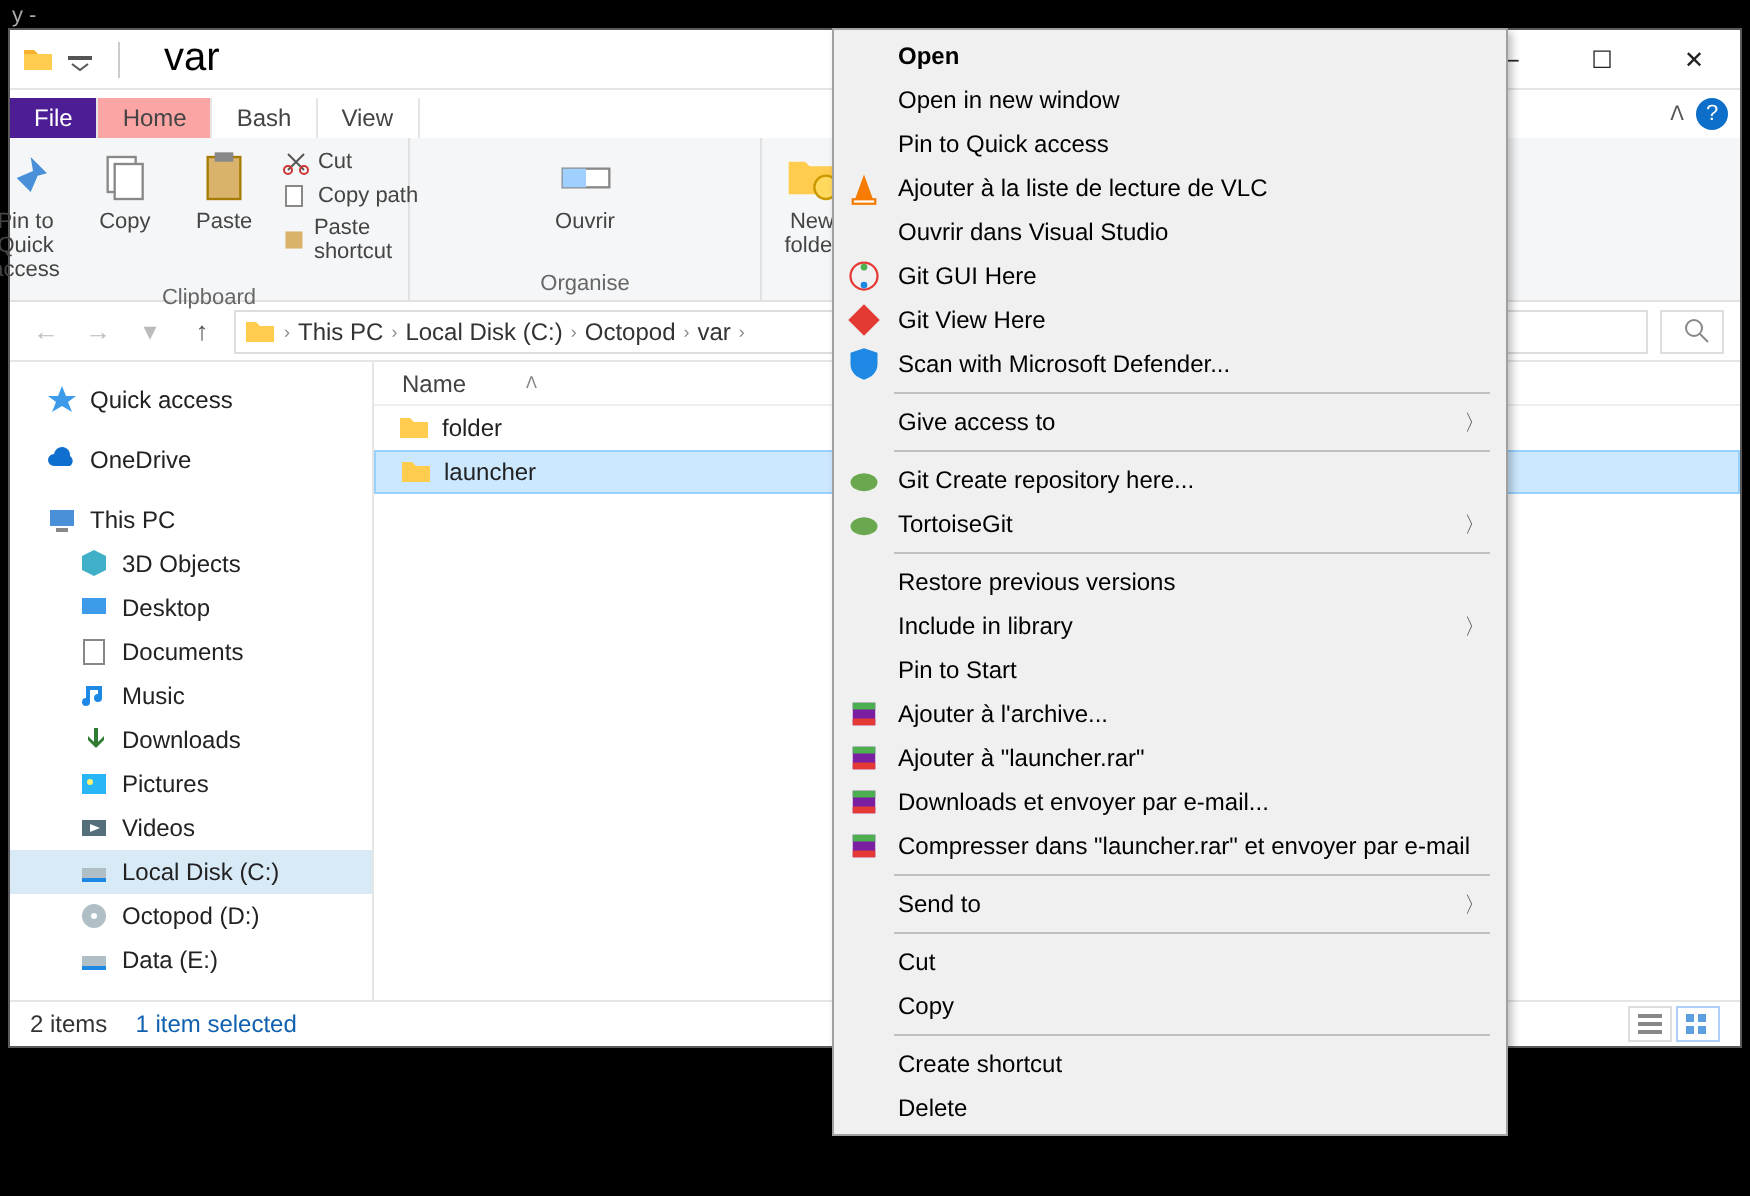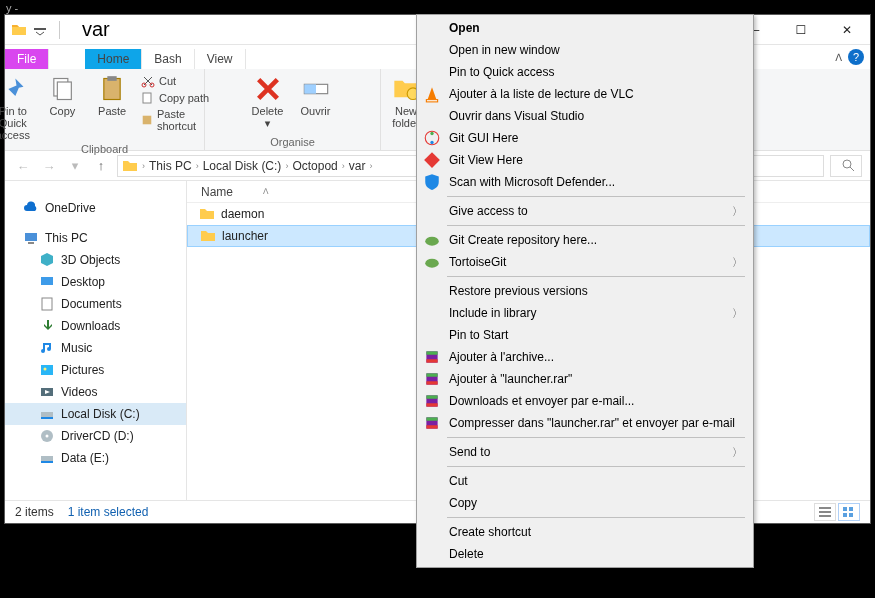--- a/index.html
+++ b/index.html
@@ -9,22 +9,22 @@
 .titlebar { height: 30px; display: flex; align-items: center; background: #fff; border-bottom: 1px solid #e5e5e5; }
 .tb-left { display: flex; align-items: center; padding-left: 6px; gap: 6px; }
 .tb-icon { width: 16px; height: 16px; }
 .tb-title { font-size: 20px; font-weight: 400; color: #000; margin-left: 10px; }
 .tb-sep { width: 1px; height: 18px; background: #ccc; margin: 0 6px; }
 .tb-quick { width: 14px; height: 14px; }
 .tb-ctrls { margin-left: auto; display: flex; }
 .tb-btn { width: 46px; height: 30px; display: flex; align-items: center; justify-content: center; font-size: 12px; color: #222; }
 .tabbar { height: 24px; display: flex; align-items: flex-end; background: #fff; position: relative; }
 .tab { padding: 3px 12px; font-size: 12px; color: #444; border-right: 1px solid #e5e5e5; }
-.tab.file { background: #d946ef; color: #fff; padding-left: 12px; }
-.tab.active { background: #0ea5e9; margin-left: 36px; }
+.tab.file { background: #4c1d95; color: #fff; padding-left: 12px; }
+.tab.active { background: #fca5a5; }
 .help { position: absolute; right: 6px; bottom: 4px; width: 16px; height: 16px; border-radius: 50%; background: #0e6fca; color: #fff; font-size: 11px; text-align: center; line-height: 16px; }
 .chev { position: absolute; right: 28px; bottom: 6px; font-size: 10px; color: #555; }
 .ribbon { height: 82px; background: #f5f6f7; border-bottom: 1px solid #e1e1e1; display: flex; }
 .rgroup { border-right: 1px solid #e1e1e1; padding: 4px 8px 0; display: flex; flex-direction: column; align-items: center; }
 .rgroup-h { display: flex; align-items: flex-start; gap: 4px; }
 .rgroup-label { font-size: 11px; color: #666; text-align: center; margin-top: auto; padding-bottom: 2px; width: 100%; }
 .big-btn { display: flex; flex-direction: column; align-items: center; width: 52px; font-size: 11px; color: #444; text-align: center; gap: 2px; padding: 2px; }
 .big-btn svg { width: 28px; height: 28px; }
 .small-list { display: flex; flex-direction: column; gap: 1px; font-size: 11px; color: #444; }
 .small-item { display: flex; align-items: center; gap: 4px; padding: 1px 2px; }
@@ -146,26 +146,20 @@
               </svg>
               <span>Paste shortcut</span>
             </div>
         </div>
       </div>
       <div class="rgroup-label">Clipboard</div>
     </div>
 
     <div class="rgroup" style="width:176px">
       <div class="rgroup-h">
-        <div class="big-btn" style="width:42px">
-          <svg viewBox="0 0 24 24">
-              <path stroke="#d32" stroke-width="4" d="M4 4l16 16M20 4L4 20"></path>
-            </svg>
-          <span>Delete ▾</span>
-        </div>
         <div class="big-btn" style="width:46px">
           <svg viewBox="0 0 24 24">
               <rect x="2" y="8" width="20" height="8" fill="#fff" stroke="#888"></rect>
               <rect x="2" y="8" width="10" height="8" fill="#9fd0ff"></rect>
             </svg>
           <span>Ouvrir</span>
         </div>
       </div>
       <div class="rgroup-label">Organise</div>
     </div>
@@ -205,20 +199,28 @@
     <div class="search-box">
       <svg width="13" height="13" viewBox="0 0 13 13">
           <circle cx="5" cy="5" r="4" fill="none" stroke="#888"></circle>
           <path d="M8 8l4 4" stroke="#888"></path>
         </svg>
     </div>
   </div>
 
   <div class="body">
     <div class="tree">
+      <div class="tree-item">
+          <span class="ticon">
+            <svg viewBox="0 0 16 16">
+              <path fill="#3d9be9" d="M8 1l2 5h5l-4 3 2 5-5-3-5 3 2-5-4-3h5z"></path>
+            </svg>
+          </span>
+          <span>Quick access</span>
+        </div>
       <div class="tree-sp"></div>
       <div class="tree-item">
           <span class="ticon">
             <svg viewBox="0 0 16 16">
               <path fill="#0f6fcf" d="M4 11a3 3 0 010-6 4 4 0 018 1 3 3 0 010 5z"></path>
             </svg>
           </span>
           <span>OneDrive</span>
         </div>
       <div class="tree-sp"></div>
@@ -251,32 +253,32 @@
           <span class="ticon">
             <svg viewBox="0 0 16 16">
               <rect x="3" y="2" width="10" height="12" fill="#fff" stroke="#888"></rect>
             </svg>
           </span>
           <span>Documents</span>
         </div>
       <div class="tree-item child">
           <span class="ticon">
             <svg viewBox="0 0 16 16">
+              <path fill="#1e88e5" d="M6 3v8a2 2 0 11-2-2V3h8v6a2 2 0 11-2-2V5H6z"></path>
+            </svg>
+          </span>
+          <span>Music</span>
+        </div>
+      <div class="tree-item child">
+          <span class="ticon">
+            <svg viewBox="0 0 16 16">
               <path fill="#2e7d32" d="M8 2v7l-3-3v2l4 4 4-4v-2l-3 3V2z"></path>
             </svg>
           </span>
           <span>Downloads</span>
-        </div>
-      <div class="tree-item child">
-          <span class="ticon">
-            <svg viewBox="0 0 16 16">
-              <path fill="#1e88e5" d="M6 3v8a2 2 0 11-2-2V3h8v6a2 2 0 11-2-2V5H6z"></path>
-            </svg>
-          </span>
-          <span>Music</span>
         </div>
       <div class="tree-item child">
           <span class="ticon">
             <svg viewBox="0 0 16 16">
               <rect x="2" y="3" width="12" height="10" fill="#29b6f6"></rect>
               <circle cx="6" cy="7" r="1.5" fill="#fff176"></circle>
             </svg>
           </span>
           <span>Pictures</span>
         </div>
@@ -298,21 +300,21 @@
           </span>
           <span>Local Disk (C:)</span>
         </div>
       <div class="tree-item child">
           <span class="ticon">
             <svg viewBox="0 0 16 16">
               <circle cx="8" cy="8" r="6" fill="#b0bec5"></circle>
               <circle cx="8" cy="8" r="1.5" fill="#fff"></circle>
             </svg>
           </span>
-          <span>DriverCD (D:)</span>
+          <span>Octopod (D:)</span>
         </div>
       <div class="tree-item child">
           <span class="ticon">
             <svg viewBox="0 0 16 16">
               <rect x="2" y="6" width="12" height="5" fill="#b0bec5"></rect>
               <rect x="2" y="11" width="12" height="2" fill="#1e88e5"></rect>
             </svg>
           </span>
           <span>Data (E:)</span>
         </div>
@@ -323,21 +325,21 @@
         <div class="col-name">
             <span>Name</span>
             <span class="sort-ind">ᐱ</span>
           </div>
       </div>
       <div class="rows">
         <div class="row">
           <svg viewBox="0 0 16 16">
               <path fill="#ffcc4d" d="M1 3h5l2 2h7v8H1z"></path>
             </svg>
-          <span>daemon</span>
+          <span>folder</span>
         </div>
         <div class="row sel">
           <svg viewBox="0 0 16 16">
               <path fill="#ffcc4d" d="M1 3h5l2 2h7v8H1z"></path>
             </svg>
           <span>launcher</span>
         </div>
       </div>
     </div>
   </div>

